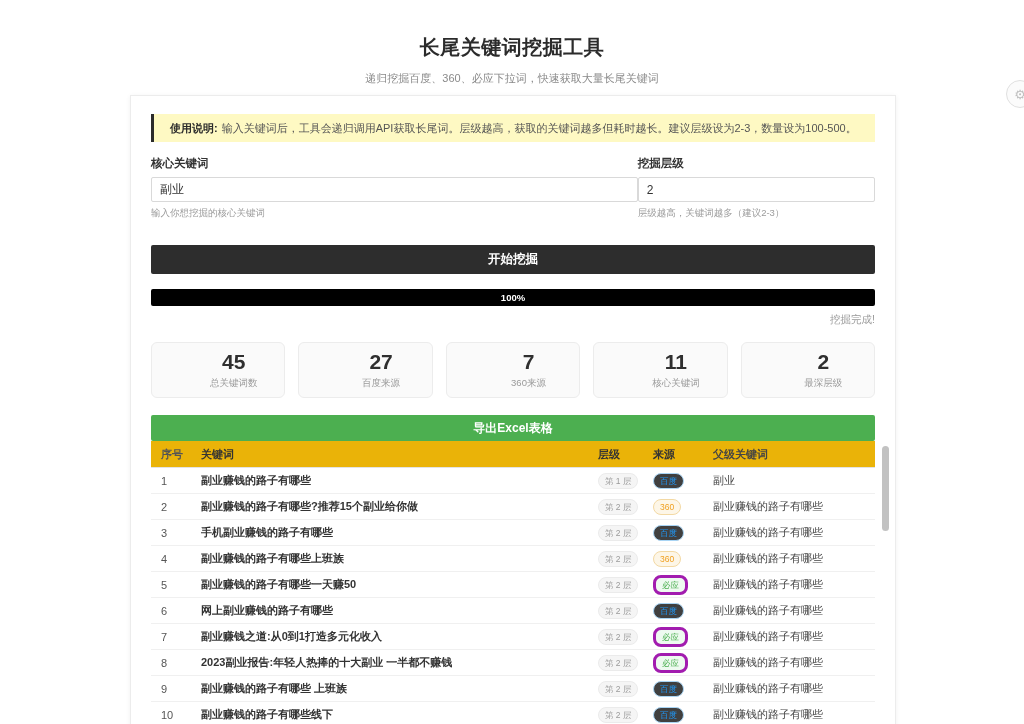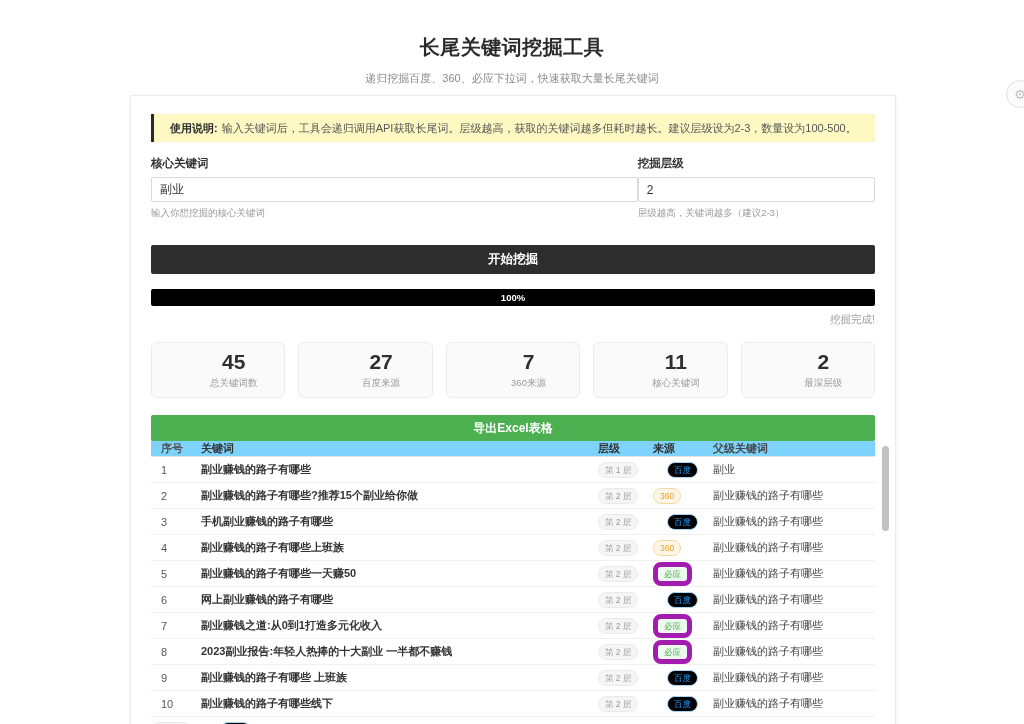--- a/index.html
+++ b/index.html
@@ -50,35 +50,35 @@
   .stat-label { margin-top:5px; font-size:9.5px; color:#999; }
 
   .export-btn { margin-top:17px; width:100%; height:26px; background:#4caf50; color:#fff;
     border:none; border-radius:2px; font-size:12px; font-weight:bold; cursor:pointer;
     font-family:"Liberation Sans","DejaVu Sans",sans-serif; }
 
   .table-wrap { position:relative; margin-top:0; }
   .kw-table { width:100%; }
   .t-row { display:flex; align-items:center; height:26px; border-bottom:1px solid #f0f0f0;
     font-size:11px; }
-  .t-head { background:#7dd3fc; height:16px; font-weight:bold; color:#333;
+  .t-head { background:#eab308; height:27px; font-weight:bold; color:#333;
     border-bottom:1px solid #e3e3e3; font-size:11px; }
   .c-seq { width:50px; padding-left:10px; color:#555; flex-shrink:0; }
   .c-kw { flex:1; color:#333; padding-right:12px; overflow:hidden; white-space:nowrap; }
   .t-row:not(.t-head) .c-kw { font-weight:bold; }
   .c-level { width:55px; flex-shrink:0; }
   .c-source { width:60px; flex-shrink:0; }
   .c-parent { width:162px; flex-shrink:0; color:#444; overflow:hidden; white-space:nowrap; }
 
   .badge { display:inline-block; font-size:8.5px; padding:2px 6px; border-radius:8px;
     line-height:1.2; }
   .badge-level { background:#f5f5f5; color:#9a9a9a; border:1px solid #ebebeb; }
-  .badge-baidu { background:#000000; color:#2196f3; border:1px solid #a9d5f5;margin-left:14px; }
+  .badge-baidu { background:#404040; color:#2196f3; border:1px solid #a9d5f5; }
   .badge-360 { background:#fdf6e7; color:#f0a020; border:1px solid #f3d9a4; }
-  .badge-bing { background:#eefaf0; color:#4caf50; border:5px solid #a21caf; }
+  .badge-bing { background:#eefaf0; color:#4caf50; border:3px solid #a21caf; }
 
   .scroll-thumb { position:absolute; right:-14px; top:5px; width:7px; height:85px;
     background:#c2c2c2; border-radius:4px; }
 </style>
 </head>
 <body>
 
 <div class="page">
 
   <div class="site-header">

